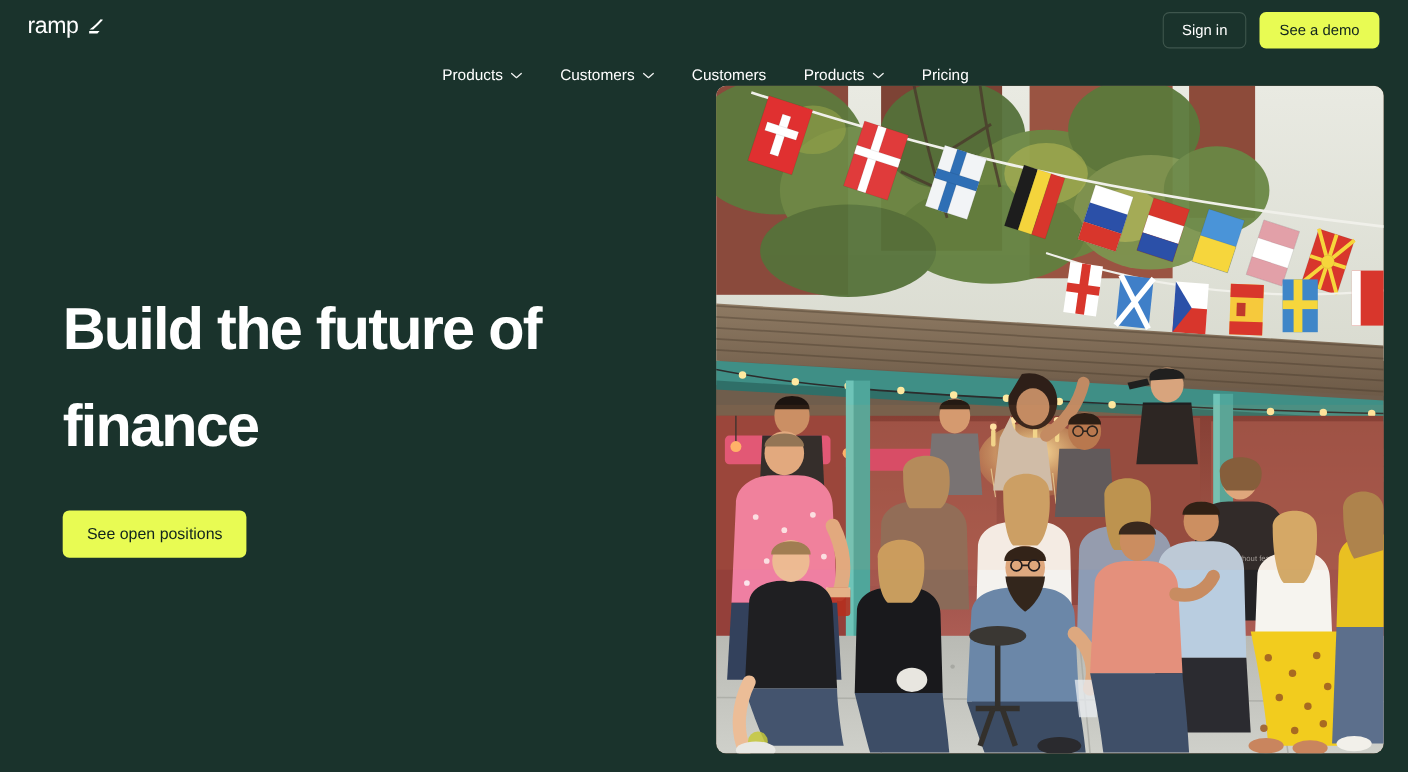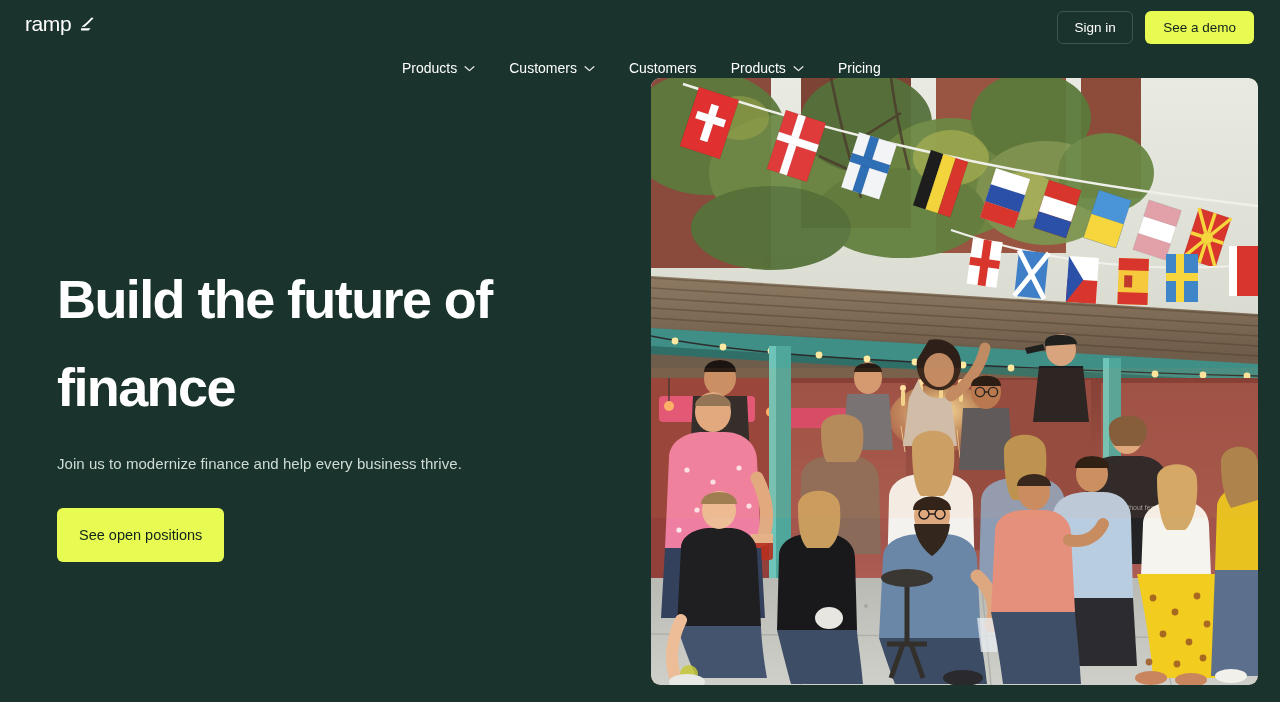--- a/index.html
+++ b/index.html
@@ -123,21 +123,21 @@
   }
   .hero-sub {
     margin-top: 22px;
     font-size: 15px;
     line-height: 22px;
     color: #cfdcd6;
     letter-spacing: 0.05px;
   }
   .btn-positions {
     margin-top: 33px;
-    height: 54px;
+    height: 43px;
     padding: 0 22px;
     border: none;
     border-radius: 6px;
     background: #e8fb53;
     color: #10231d;
     font-family: inherit;
     font-size: 14.5px;
     cursor: pointer;
     display: inline-flex;
     align-items: center;
@@ -206,21 +206,20 @@
   <div class="nav-right">
     <button class="btn-signin">Sign in</button>
     <button class="btn-demo">See a demo</button>
   </div>
 
 </div>
 
 <div class="hero-copy">
   <h1 class="hero-title">Build the future of
 finance</h1>
-  <p class="hero-sub">Join us to modernize finance and help every business thrive.</p>
   <button class="btn-positions">See open positions</button>
 </div>
 
 <div class="photo">
   <svg viewBox="0 0 607 607" preserveAspectRatio="xMidYMid slice">
     <defs>
       <clipPath id="frameClip">
           <rect x="0" y="0" width="607" height="607" rx="9"></rect>
         </clipPath>
       <linearGradient id="skyG" x1="0" y1="0" x2="0" y2="1">

